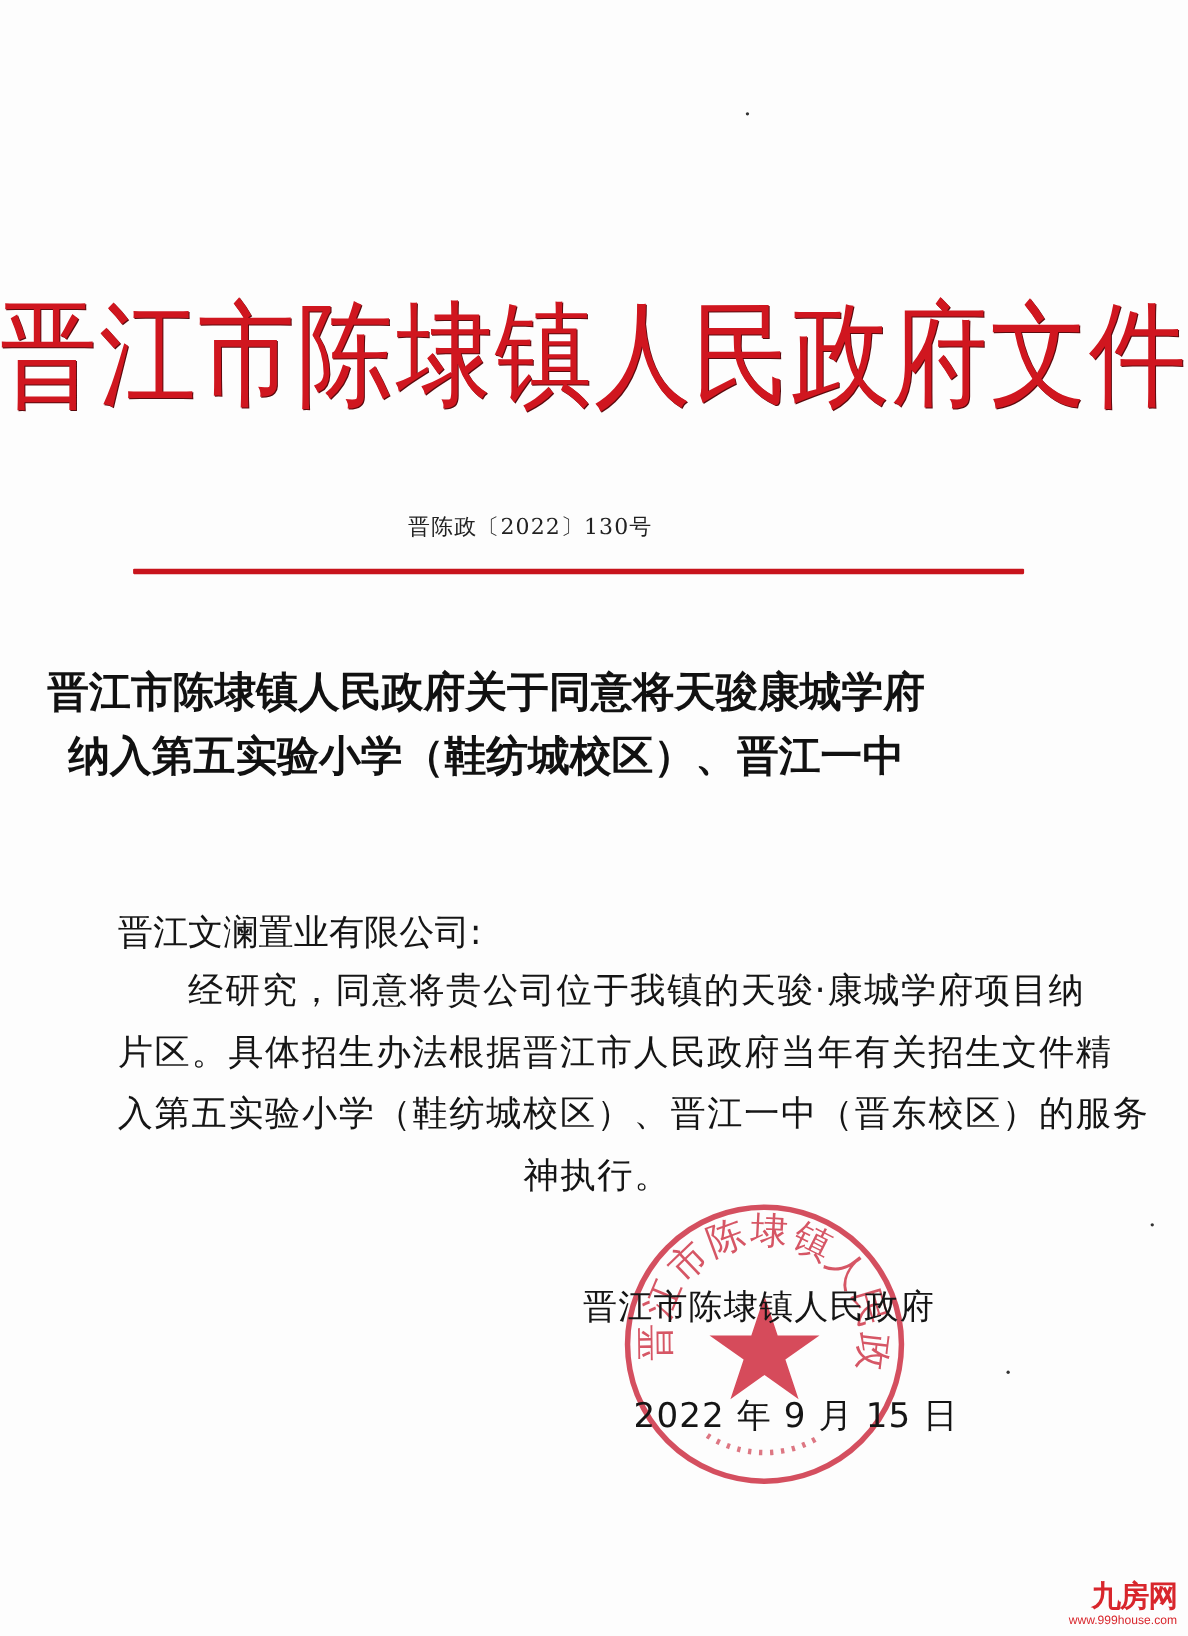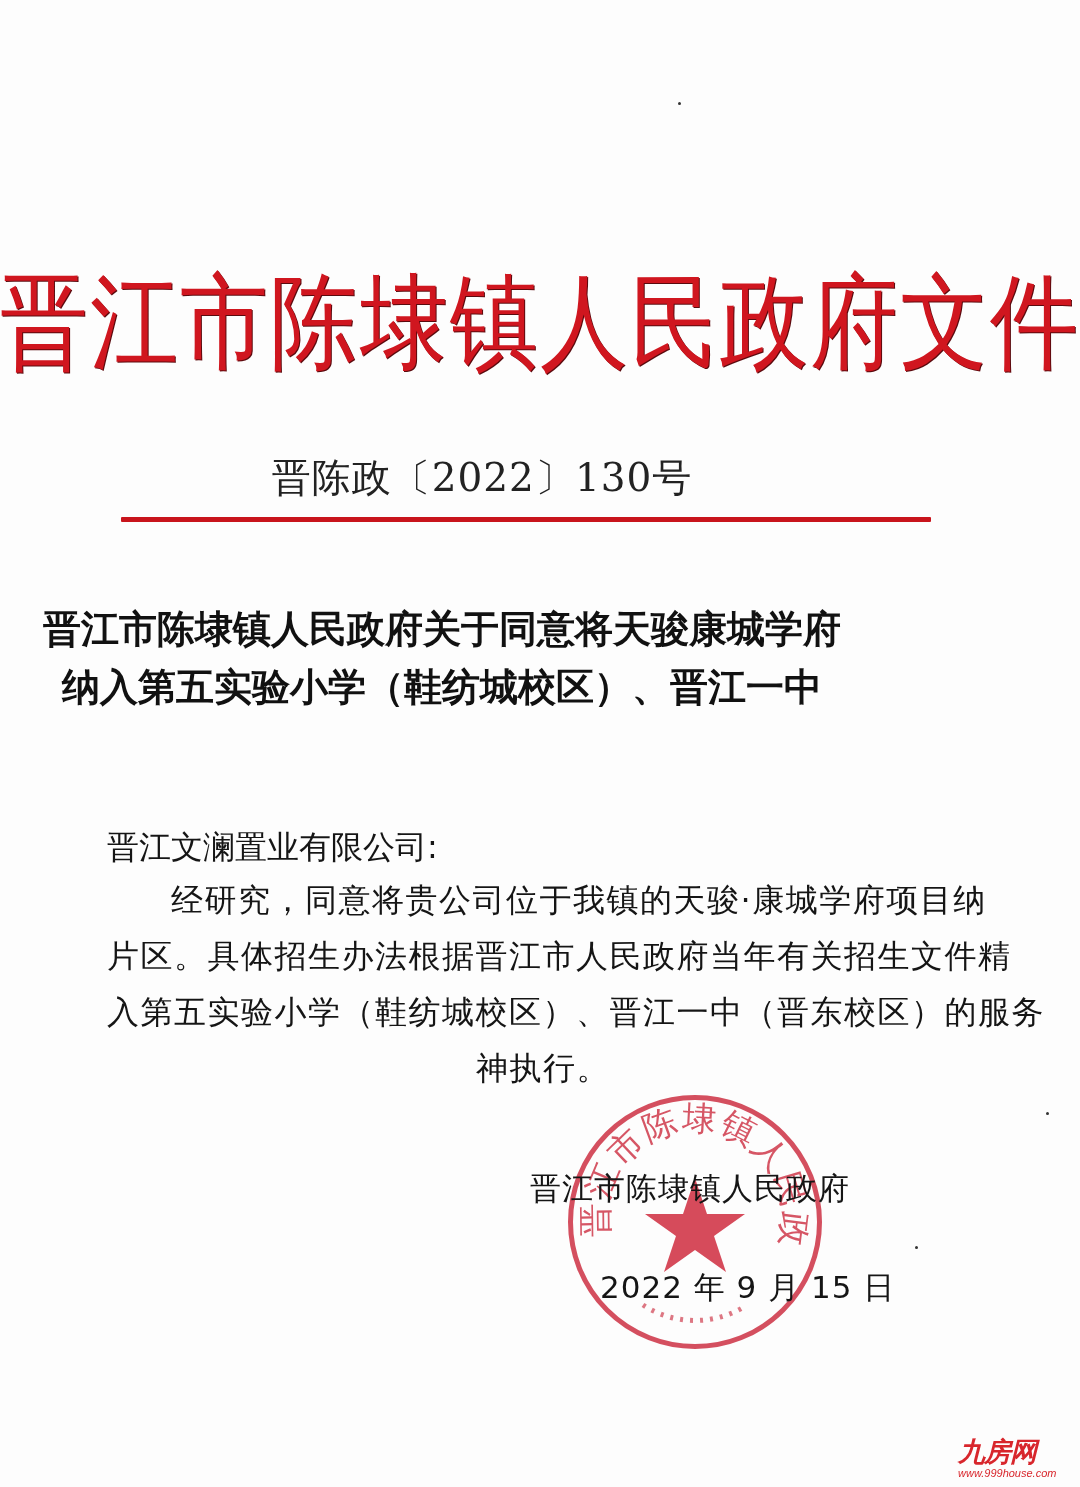--- a/index.html
+++ b/index.html
@@ -12,21 +12,21 @@
 
   .header-title {
     left: 0; width: 1080px; top: 252px; text-align: center;
     font-family: "DejaVu Serif", serif; font-size: 88px; line-height: 120px;
     color: #d0161f; letter-spacing: 2px;
     text-shadow: 1px 1px 0 #5a0a0e;
     transform: scaleY(1.18); transform-origin: top center;
   }
   .doc-number {
     left: 0; width: 964px; top: 458px; text-align: center;
-    font-size: 39px; line-height: 40px; color: #222; letter-spacing: 1px;
+    font-size: 20px; line-height: 40px; color: #222; letter-spacing: 1px;
   }
   .red-rule {
     left: 121px; top: 517px; width: 810px; height: 5px; background: #c8141c;
     border-radius: 1px;
   }
   .subject {
     left: 0; width: 884px; top: 600px; text-align: center;
     font-size: 38px; line-height: 58px; font-weight: bold; color: #111;
   }
   .subject div { display: block; }
@@ -35,23 +35,23 @@
   .para { left: 107px; top: 872px; width: 872px; line-height: 56px; white-space: normal; letter-spacing: 1.5px; text-align: center; }
   .para .line { display: block; white-space: nowrap; }
   .para .indent { padding-left: 64px; }
 
   .seal {
     left: 568px; top: 1095px; width: 254px; height: 254px; border-radius: 50%;
     border: 5px solid rgba(200, 30, 50, 0.78); box-sizing: border-box;
   }
   .seal svg { position: absolute; left: 0; top: 0; }
   .signature { left: 530px; top: 1163px; line-height: 50px; font-size: 31px; letter-spacing: 1px; z-index: 3; }
-  .sign-date { left: 600px; top: 1262px; line-height: 50px; font-size: 31px; letter-spacing: 1px; z-index: 3; }
+  .sign-date { left: 576px; top: 1262px; line-height: 50px; font-size: 31px; letter-spacing: 1px; z-index: 3; }
 
-  .watermark { right: 10px; bottom: 8px; width: 112px; text-align: left; font-style: italic; }
+  .watermark { right: 10px; bottom: 8px; width: 112px; text-align: right; }
   .watermark .wm-brand { font-family: "DejaVu Sans", sans-serif; font-size: 27px; font-weight: bold; color: #d8262c; line-height: 30px; letter-spacing: -1px; }
   .watermark .wm-url { font-family: "Liberation Sans", sans-serif; font-size: 11px; color: #d8262c; line-height: 12px; }
   .speck { width: 3px; height: 3px; background: #333; border-radius: 50%; }
 </style>
 </head>
 <body>
 
 <div class="page">
 
   <div class="abs header-title">晋江市陈埭镇人民政府文件</div>

